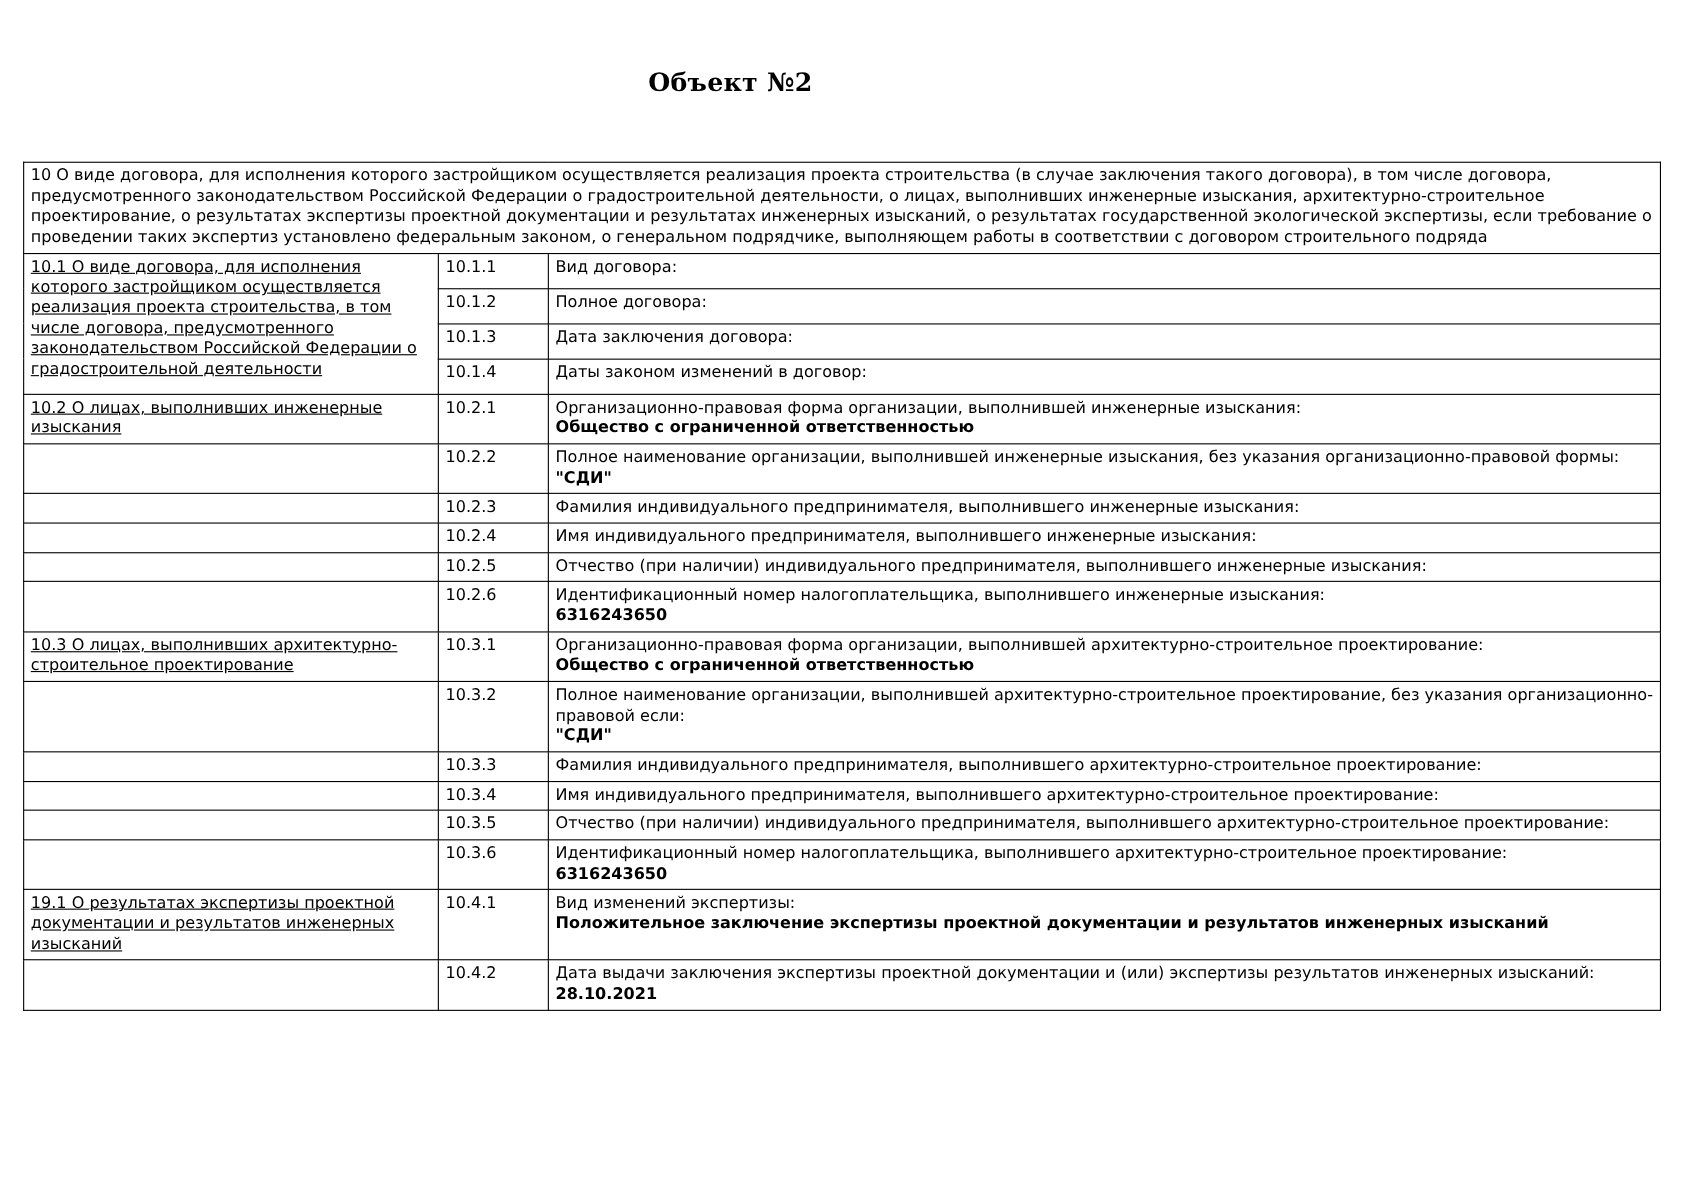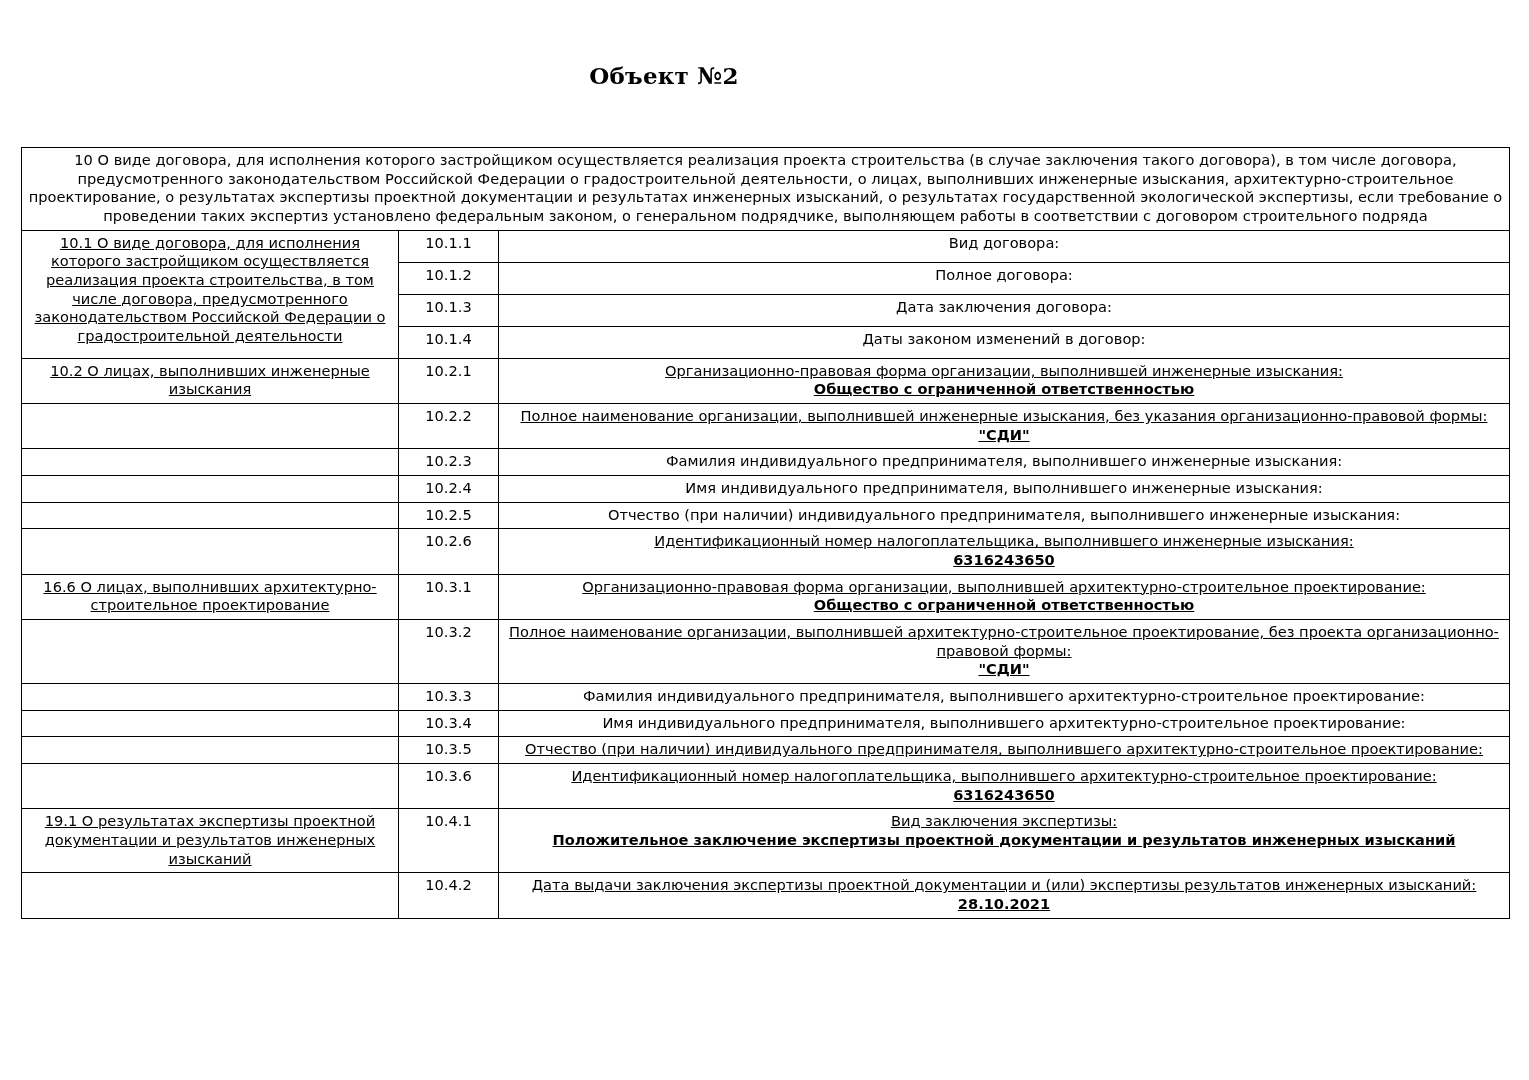--- a/index.html
+++ b/index.html
@@ -35,37 +35,35 @@
     width: 1488px;
     margin-top: 58px;
     margin-left: 1px;
   }
   table.main td {
     border: 1.4px solid #000000;
     vertical-align: top;
     padding: 3px 6px 4px 6px;
     font-size: 14.6px;
     line-height: 1.28;
-    text-align: center;
   }
   td.code {
     vertical-align: middle;
     padding-left: 8px;
     margin-left: 47px;
   }
   td.head-cell {
     vertical-align: top;
     text-decoration: underline;
   }
   td.val {
     vertical-align: middle;
   }
   td.val-top {
     vertical-align: top;
-    text-decoration: underline;
   }
   .bold {
     font-weight: bold;
   }
   .cap {
     
     line-height: 1.30;
   }
   col.c1 { width: 377px; }
   col.c2 { width: 100px; }
@@ -164,32 +162,32 @@
       <tr>
         <td></td>
         <td class="code">10.2.6</td>
         <td class="val-top">
           <span class="val-line">Идентификационный номер налогоплательщика, выполнившего инженерные изыскания:</span>
           <span class="val-line bold">6316243650</span>
         </td>
       </tr>
 
       <tr>
-        <td class="head-cell">16.6 О лицах, выполнивших архитектурно-строительное проектирование</td>
+        <td class="head-cell">10.3 О лицах, выполнивших архитектурно-строительное проектирование</td>
         <td class="code">10.3.1</td>
         <td class="val-top">
           <span class="val-line">Организационно-правовая форма организации, выполнившей архитектурно-строительное проектирование:</span>
           <span class="val-line bold">Общество с ограниченной ответственностью</span>
         </td>
       </tr>
       <tr>
         <td></td>
         <td class="code">10.3.2</td>
         <td class="val-top">
-          <span class="val-line">Полное наименование организации, выполнившей архитектурно-строительное проектирование, без проекта организационно-правовой формы:</span>
+          <span class="val-line">Полное наименование организации, выполнившей архитектурно-строительное проектирование, без указания организационно-правовой если:</span>
           <span class="val-line bold">"СДИ"</span>
         </td>
       </tr>
       <tr>
         <td></td>
         <td class="code">10.3.3</td>
         <td class="val">
           <span class="val-line">Фамилия индивидуального предпринимателя, выполнившего архитектурно-строительное проектирование:</span>
           <span class="val-line bold"></span>
         </td>
@@ -216,21 +214,21 @@
         <td class="val-top">
           <span class="val-line">Идентификационный номер налогоплательщика, выполнившего архитектурно-строительное проектирование:</span>
           <span class="val-line bold">6316243650</span>
         </td>
       </tr>
 
       <tr>
         <td class="head-cell">19.1 О результатах экспертизы проектной документации и результатов инженерных изысканий</td>
         <td class="code">10.4.1</td>
         <td class="val-top">
-          <span class="val-line">Вид заключения экспертизы:</span>
+          <span class="val-line">Вид изменений экспертизы:</span>
           <span class="val-line bold">Положительное заключение экспертизы проектной документации и результатов инженерных изысканий</span>
         </td>
       </tr>
       <tr>
         <td></td>
         <td class="code">10.4.2</td>
         <td class="val-top">
           <span class="val-line">Дата выдачи заключения экспертизы проектной документации и (или) экспертизы результатов инженерных изысканий:</span>
           <span class="val-line bold">28.10.2021</span>
         </td>

